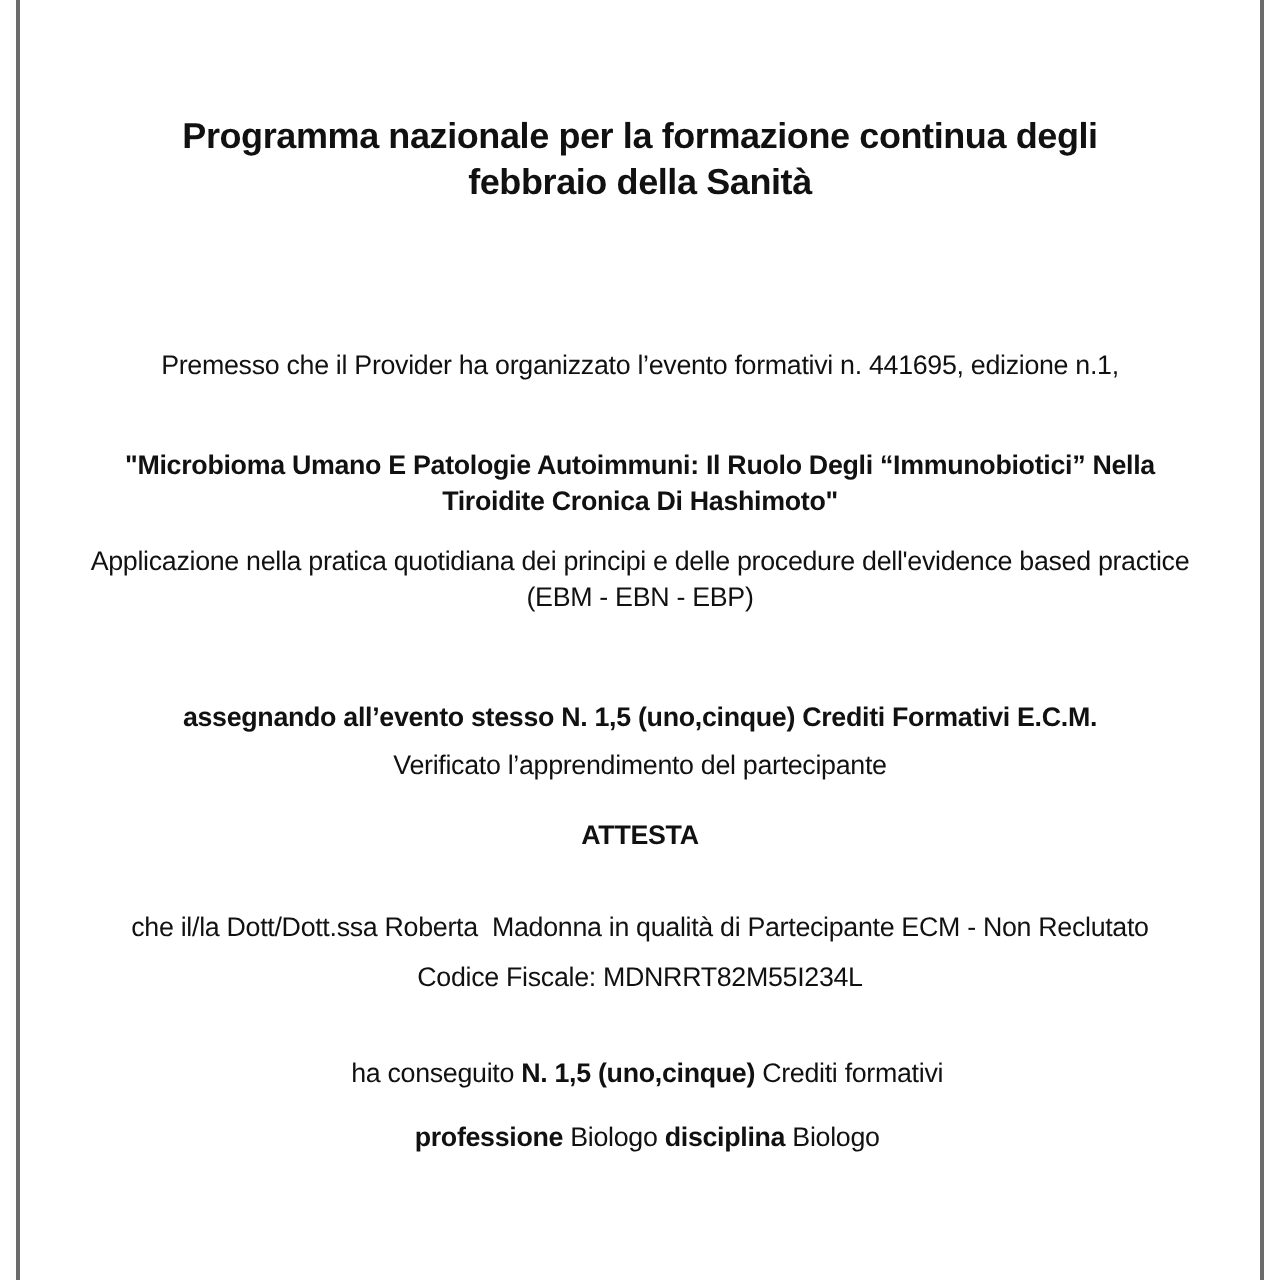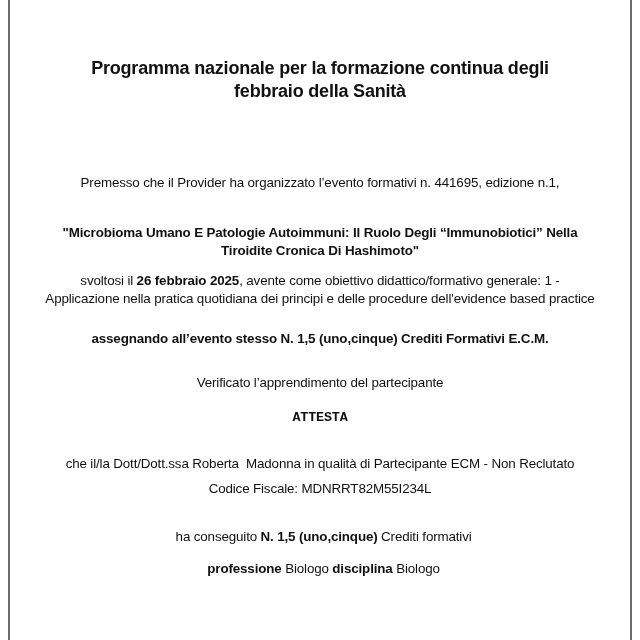--- a/index.html
+++ b/index.html
@@ -66,33 +66,33 @@
 <div class="block body-text" style="top:174px;">
   <span class="line">Premesso che il Provider ha organizzato l’evento formativi n. 441695, edizione n.1,</span>
 </div>
 
 <div class="block body-text bold" style="top:224px;">
   <span class="line">"Microbioma Umano E Patologie Autoimmuni: Il Ruolo Degli “Immunobiotici” Nella</span>
   <span class="line">Tiroidite Cronica Di Hashimoto"</span>
 </div>
 
 <div class="block body-text" style="top:272px;">
-  <span class="line"><span>svoltosi il </span><span class="bold">26 febbraio 2025</span><span>, avente come obiettivo didattico/formativo generale: 1 -</span></span>
   <span class="line">Applicazione nella pratica quotidiana dei principi e delle procedure dell'evidence based practice</span>
+  <span class="line">(EBM - EBN - EBP)</span>
 </div>
 
-<div class="block body-text bold" style="top:330px;">
+<div class="block body-text bold" style="top:350px;">
   <span class="line">assegnando all’evento stesso N. 1,5 (uno,cinque) Crediti Formativi E.C.M.</span>
 </div>
 
 <div class="block body-text" style="top:374px;">
   <span class="line">Verificato l’apprendimento del partecipante</span>
 </div>
 
-<div class="block body-text bold" style="top:409px;font-family:Liberation Mono, monospace;">
+<div class="block body-text bold" style="top:409px;">
   <span class="line">ATTESTA</span>
 </div>
 
 <div class="block body-text" style="top:420px; white-space: pre;">
   <span class="line">che il/la Dott/Dott.ssa Roberta  Madonna in qualità di Partecipante ECM - Non Reclutato</span>
 </div>
 
 <div class="block body-text" style="top:480px;">
   <span style="white-space:pre;">Codice Fiscale: </span><span>MDNRRT82M55I234L</span>
 </div>

